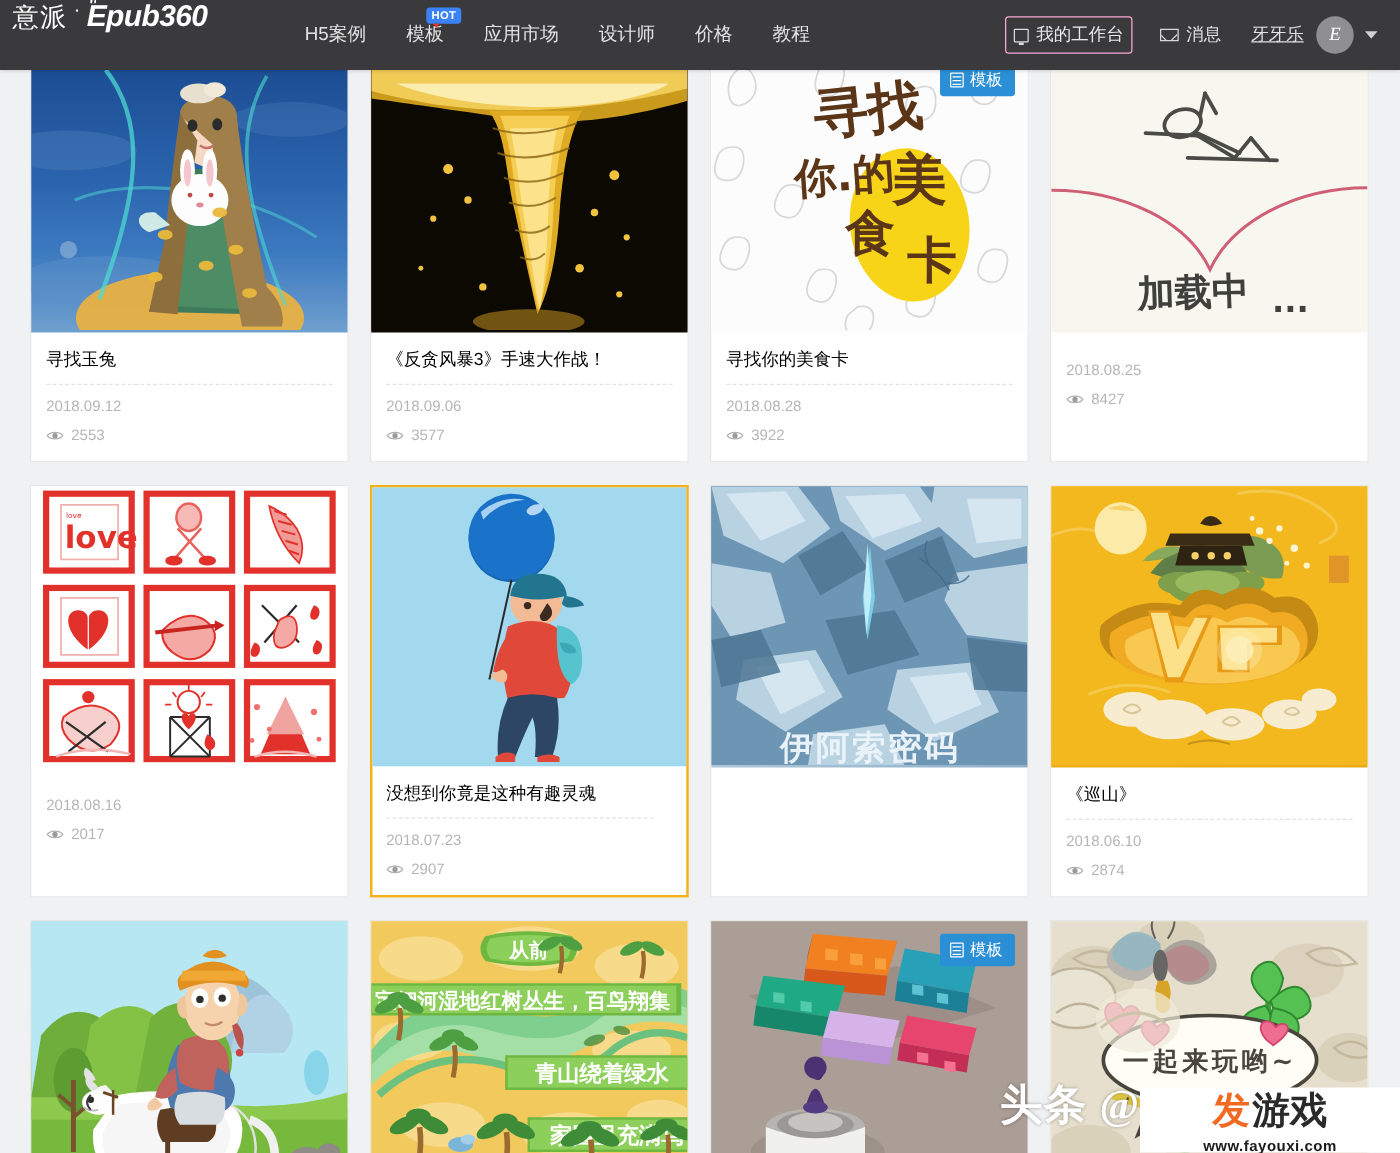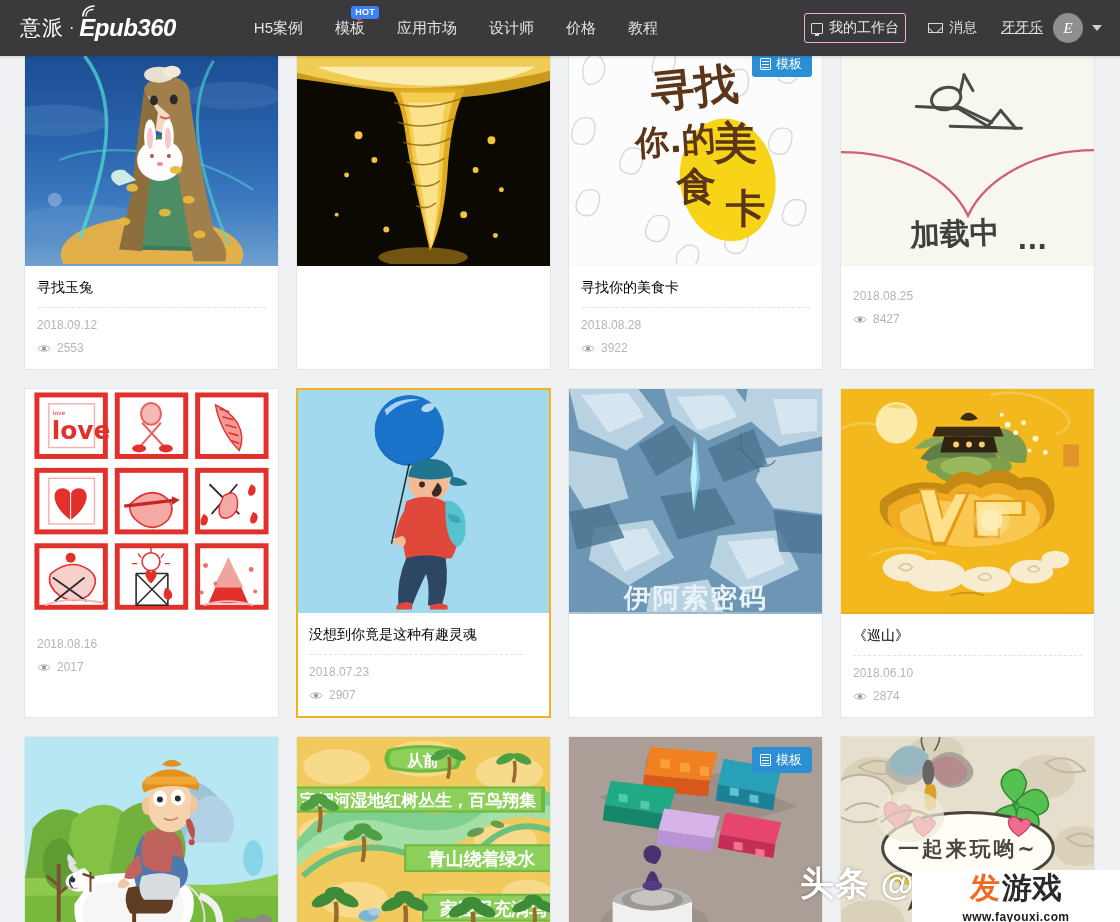--- a/index.html
+++ b/index.html
@@ -13,22 +13,22 @@
   
   .header {
     position: fixed; top: 0; left: 0;
     width: 1120px; height: 56px;
     background: #3a3a3c;
     display: flex; align-items: center;
     z-index: 200;
     box-shadow: 0 1px 3px rgba(0,0,0,0.15);
   }
   .logo {
-    margin-left: 20px;
-    display: flex; align-items: center;
+    margin-left: 10px;
+    display: flex; 
     color: #ffffff;
     height: 56px;
   }
   .logo-cn { font-size: 21px; letter-spacing: 1px; font-weight: 400; }
   .logo-dot { font-size: 16px; margin: 0 5px; }
   .logo-en {
     font-size: 24px; font-weight: bold; font-style: italic;
     letter-spacing: -0.5px; position: relative;
   }
   .logo-wave {
@@ -245,21 +245,21 @@
 
   .watermark-tt {
     position: absolute;
     left: 800px; top: 861px;
     font-size: 34px;
     font-weight: bold;
     color: #ffffff;
     text-shadow: 0 0 3px rgba(0,0,0,.35);
     z-index: 60;
     white-space: nowrap;
-    font-family: Liberation Sans, sans-serif;
+    font-family: Liberation Serif, serif;
     letter-spacing: 1px;
   }
   .wm-logo {
     position: absolute;
     left: 912px; top: 870px;
     width: 208px; height: 52px;
     background: #ffffff;
     z-index: 70;
     display:flex; flex-direction:column;
     align-items:center; justify-content:center;
@@ -417,20 +417,31 @@
             <circle cx="196" cy="100" r="4"></circle>
           <circle cx="180" cy="130" r="3"></circle>
             <circle cx="206" cy="150" r="2.5"></circle>
           <circle cx="168" cy="175" r="3.5"></circle>
             <circle cx="90" cy="190" r="3"></circle>
           <circle cx="200" cy="196" r="2.5"></circle>
             <circle cx="40" cy="175" r="2"></circle>
         </g>
         <ellipse cx="127" cy="218" rx="45" ry="10" fill="#b5871a" opacity="0.6"></ellipse>
       </svg>
+    </div>
+    <div class="card-body">
+      <div class="card-title">《反贪风暴3》手速大作战！</div>
+      <div class="card-date">2018.09.06</div>
+      <div class="card-views">
+        <svg class="eye" viewBox="0 0 14 9">
+          <path d="M0.8 4.5 C3 1, 11 1, 13.2 4.5 C11 8, 3 8, 0.8 4.5 Z" fill="none" stroke="#b0b0b0" stroke-width="1"></path>
+          <circle cx="7" cy="4.5" r="2.1" fill="#9b9b9b"></circle>
+        </svg>
+        <span>3577</span>
+      </div>
     </div>
   </div>
 
   <div class="card">
     <div class="thumb t3">
       <svg class="art" viewBox="0 0 255 225" preserveAspectRatio="none">
         <rect width="255" height="225" fill="#fcfcfc"></rect>
         <g stroke="#d8d8d8" stroke-width="1.4" fill="none">
           <path d="M18 18 q10 -10 16 2 q6 14 -6 22 q-12 6 -14 -8 q-1 -10 4 -16 Z"></path>
           <path d="M95 8 q14 -4 12 12 q-2 18 -16 16 q-10 -2 -6 -16 q3 -10 10 -12 Z"></path>

